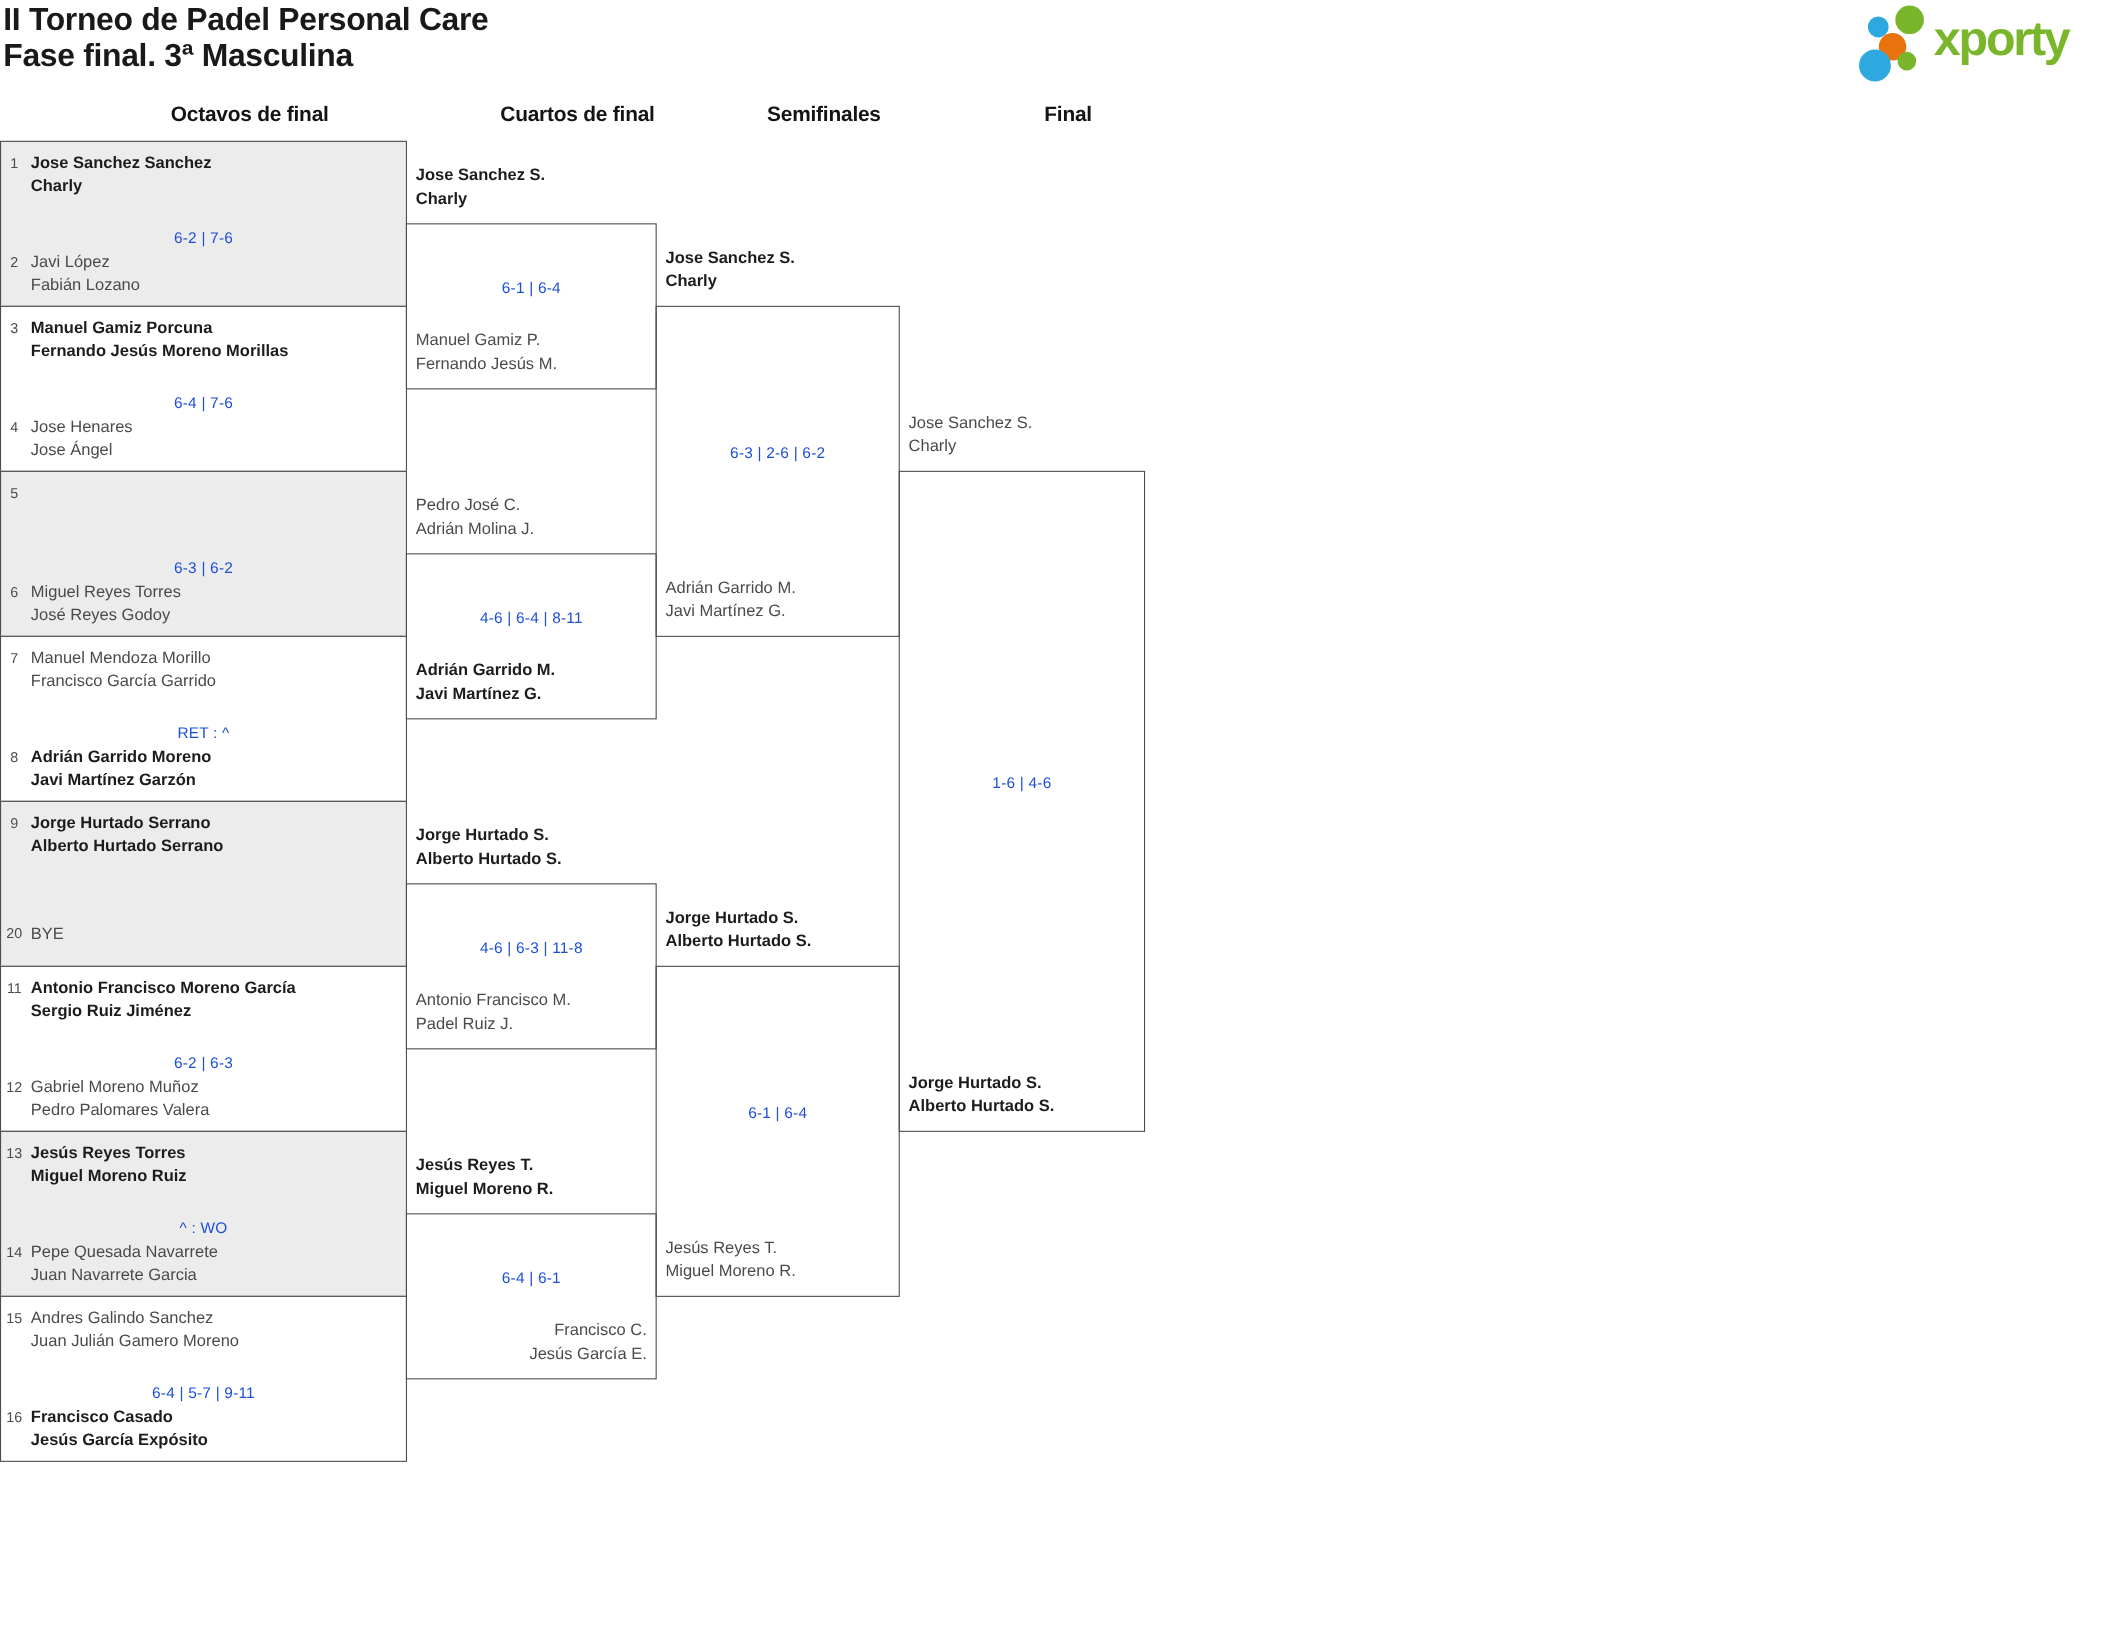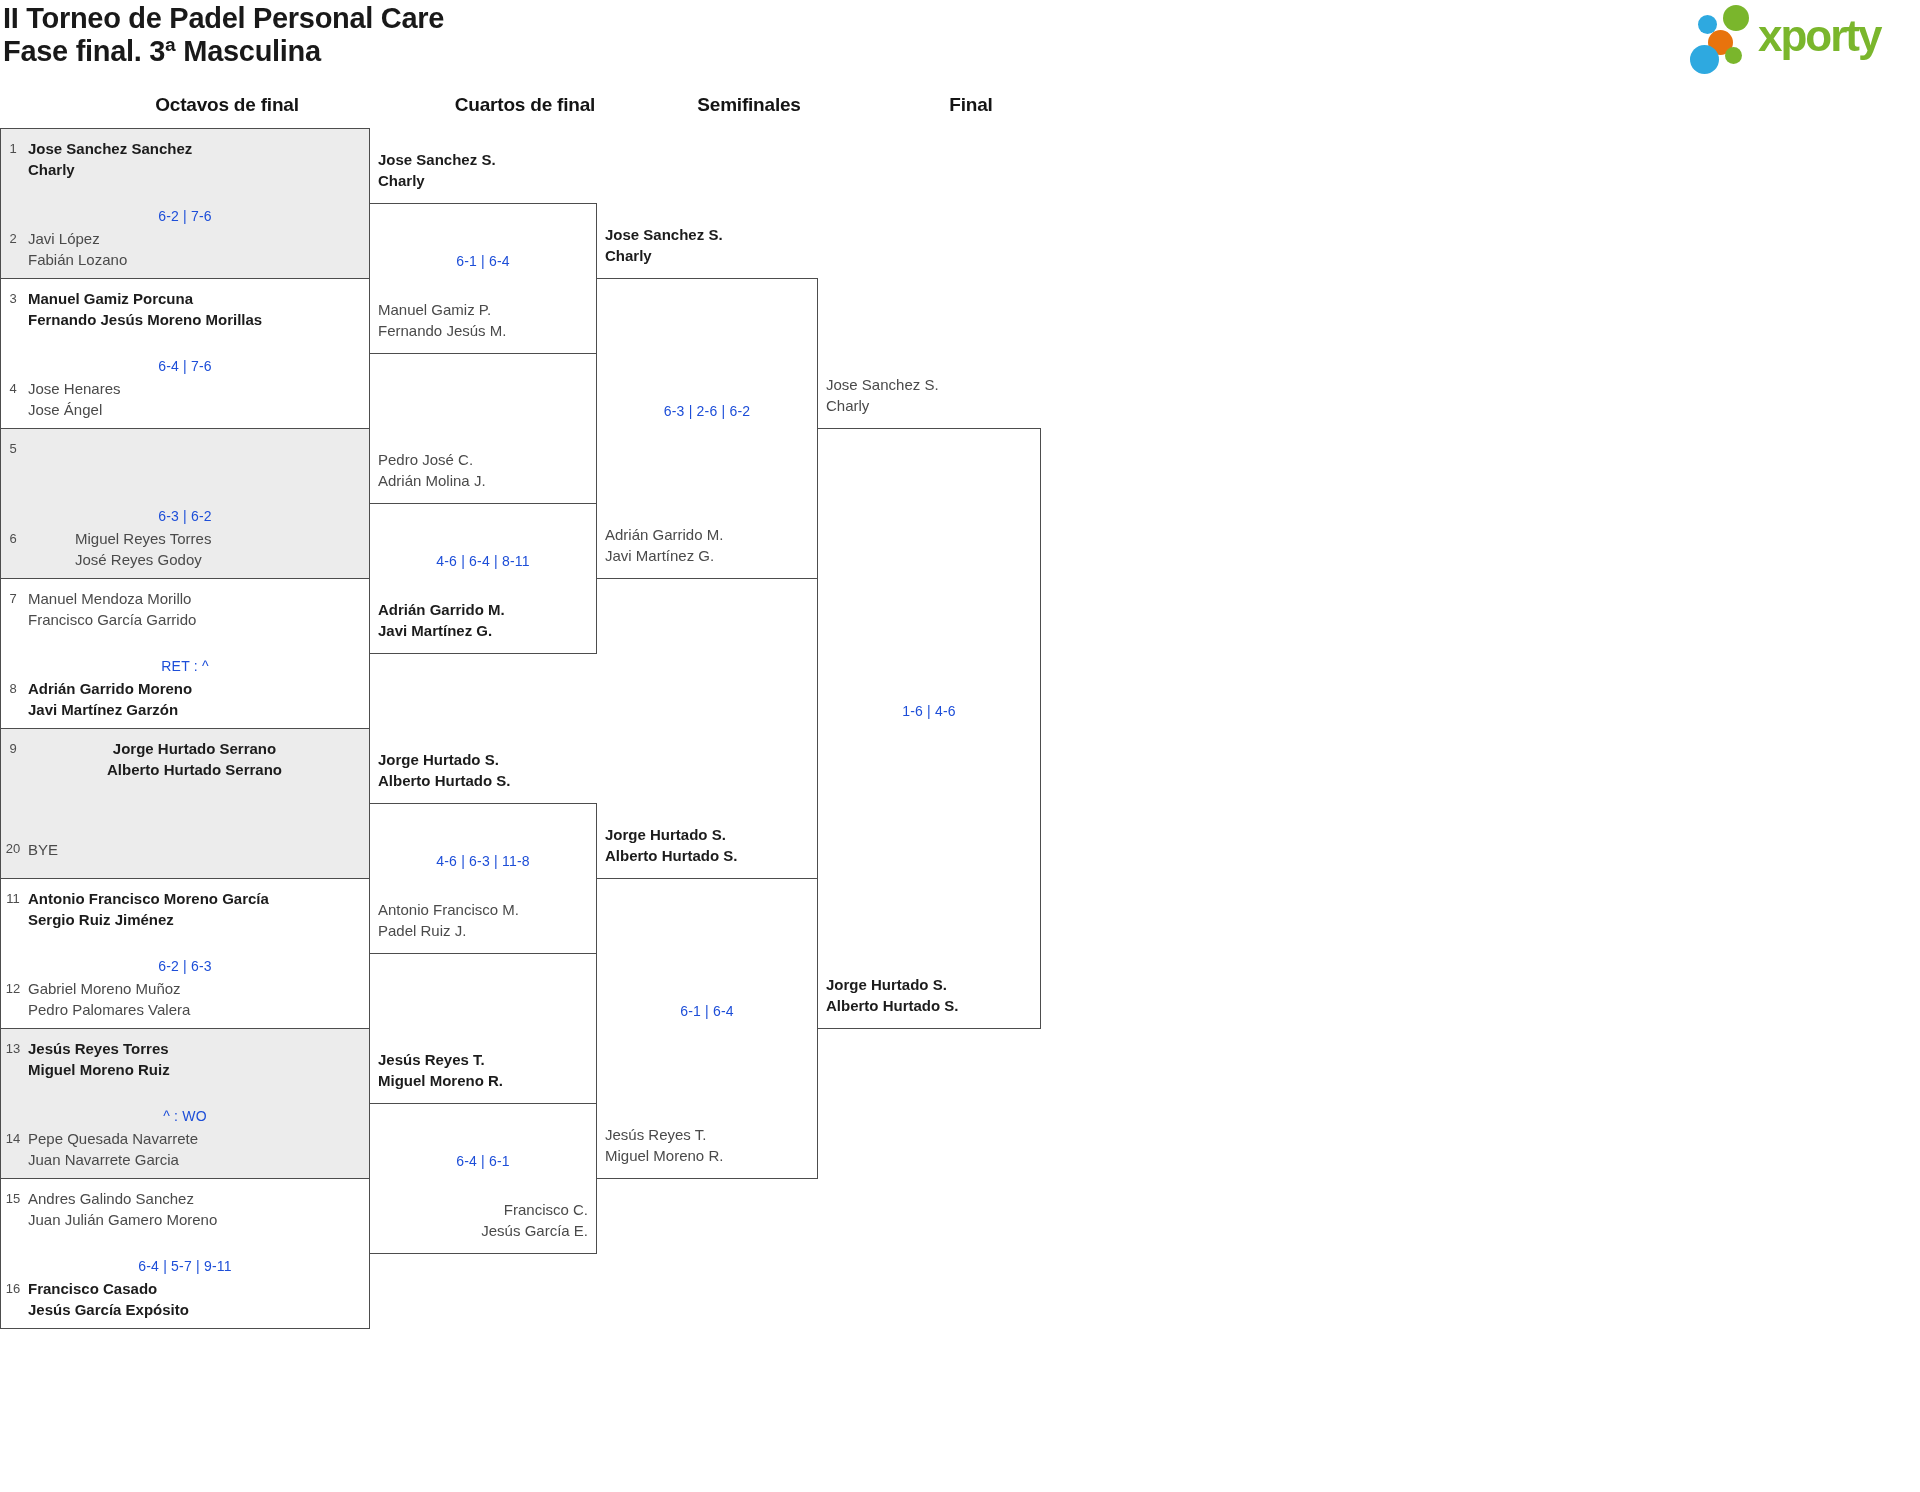--- a/index.html
+++ b/index.html
@@ -115,41 +115,41 @@
         <div class="seed" style="top: 99.5px;">4</div>
         <div class="teams" style="top: 99px;">
           <div class="team-line">Jose Henares</div>
           <div class="team-line">Jose Ángel</div>
         </div>
       </div>
       <div class="r1box shaded" style="top: 428px; height: 151px;">
         <div class="seed" style="top: 9.5px;">5</div>
         <div class="score" style="left: 0px; right: 0px; top: 61px;">6-3 | 6-2</div>
         <div class="seed" style="top: 99.5px;">6</div>
-        <div class="teams" style="top: 99px; margin-left: 47px;">
+        <div class="teams" style="top: 99px;">
           <div class="team-line">Miguel Reyes Torres</div>
           <div class="team-line">José Reyes Godoy</div>
         </div>
       </div>
       <div class="r1box" style="top: 578px; height: 151px;">
         <div class="seed" style="top: 9.5px;">7</div>
         <div class="teams" style="top: 9px;">
           <div class="team-line">Manuel Mendoza Morillo</div>
           <div class="team-line">Francisco García Garrido</div>
         </div>
         <div class="score" style="left: 0px; right: 0px; top: 61px;">RET : ^</div>
         <div class="seed" style="top: 99.5px;">8</div>
         <div class="teams" style="top: 99px;">
           <div class="team-line w">Adrián Garrido Moreno</div>
           <div class="team-line w">Javi Martínez Garzón</div>
         </div>
       </div>
       <div class="r1box shaded" style="top: 728px; height: 151px;">
         <div class="seed" style="top: 9.5px;">9</div>
-        <div class="teams" style="top: 9px; text-align: center;">
+        <div class="teams" style="top: 9px;">
           <div class="team-line w">Jorge Hurtado Serrano</div>
           <div class="team-line w">Alberto Hurtado Serrano</div>
         </div>
         <div class="seed" style="top: 110px;">20</div>
         <div class="teams" style="top: 99px;">
           <div class="team-line">BYE</div>
         </div>
       </div>
       <div class="r1box" style="top: 878px; height: 151px;">
         <div class="seed" style="top: 9.5px;">11</div>

